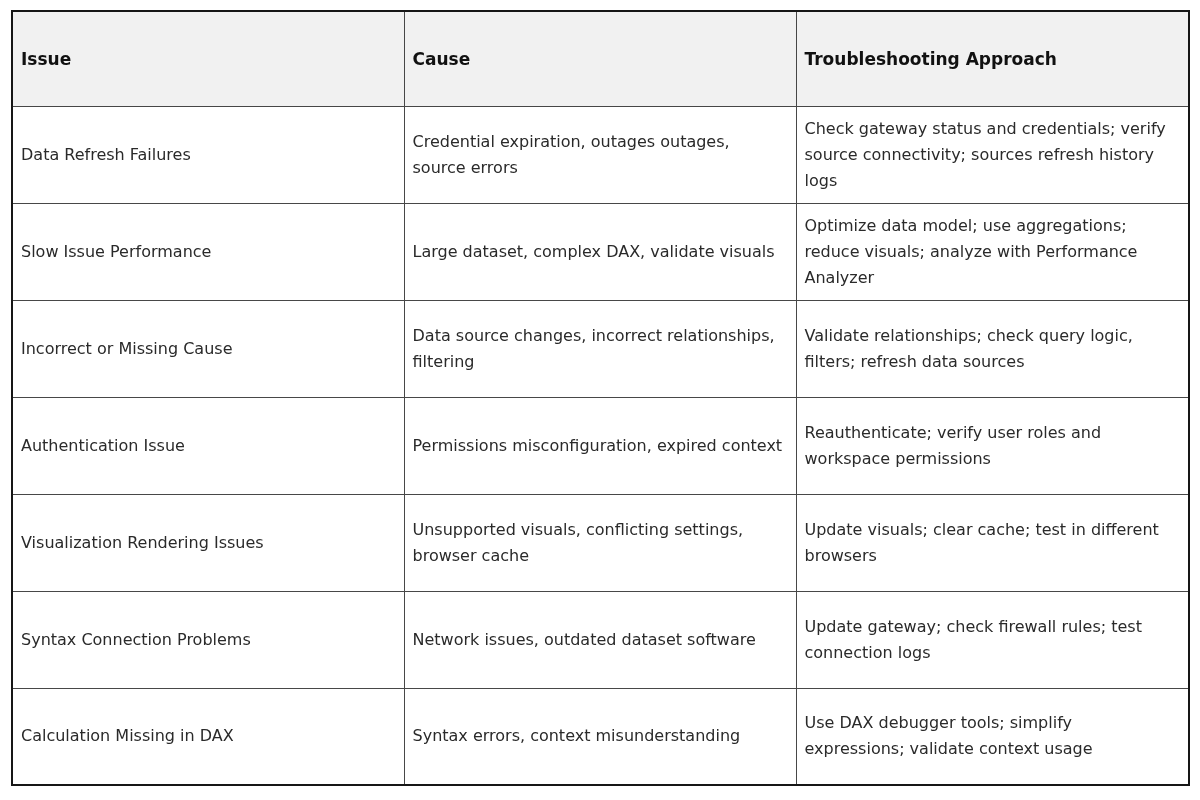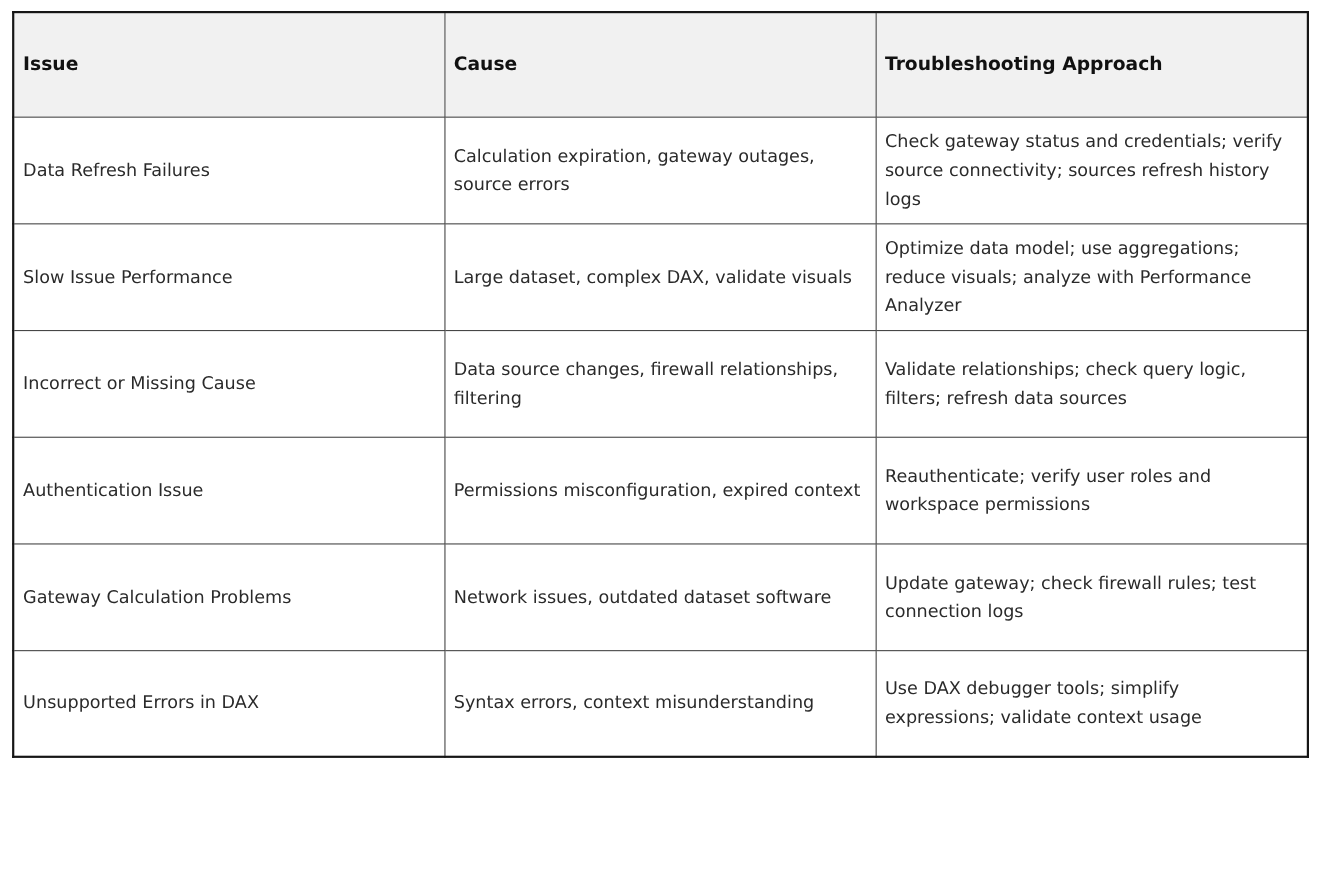--- a/index.html
+++ b/index.html
@@ -62,43 +62,48 @@
     <thead>
       <tr>
         <th>Issue</th>
         <th>Cause</th>
         <th>Troubleshooting Approach</th>
       </tr>
     </thead>
     <tbody>
       <tr>
         <td>Data Refresh Failures</td>
-        <td>Calculation expiration, gateway outages, source errors</td>
+        <td>Credential expiration, outages outages, source errors</td>
         <td>Check gateway status and credentials; verify source connectivity; sources refresh history logs</td>
       </tr>
       <tr>
         <td>Slow Issue Performance</td>
         <td>Large dataset, complex DAX, validate visuals</td>
         <td>Optimize data model; use aggregations; reduce visuals; analyze with Performance Analyzer</td>
       </tr>
       <tr>
         <td>Incorrect or Missing Cause</td>
-        <td>Data source changes, firewall relationships, filtering</td>
+        <td>Data source changes, incorrect relationships, filtering</td>
         <td>Validate relationships; check query logic, filters; refresh data sources</td>
       </tr>
       <tr>
         <td>Authentication Issue</td>
         <td>Permissions misconfiguration, expired context</td>
         <td>Reauthenticate; verify user roles and workspace permissions</td>
       </tr>
       <tr>
-        <td>Gateway Calculation Problems</td>
+        <td>Visualization Rendering Issues</td>
+        <td>Unsupported visuals, conflicting settings, browser cache</td>
+        <td>Update visuals; clear cache; test in different browsers</td>
+      </tr>
+      <tr>
+        <td>Syntax Connection Problems</td>
         <td>Network issues, outdated dataset software</td>
         <td>Update gateway; check firewall rules; test connection logs</td>
       </tr>
       <tr>
-        <td>Unsupported Errors in DAX</td>
+        <td>Calculation Missing in DAX</td>
         <td>Syntax errors, context misunderstanding</td>
         <td>Use DAX debugger tools; simplify expressions; validate context usage</td>
       </tr>
     </tbody>
   </table>
 </div>
 
 </body></html>

